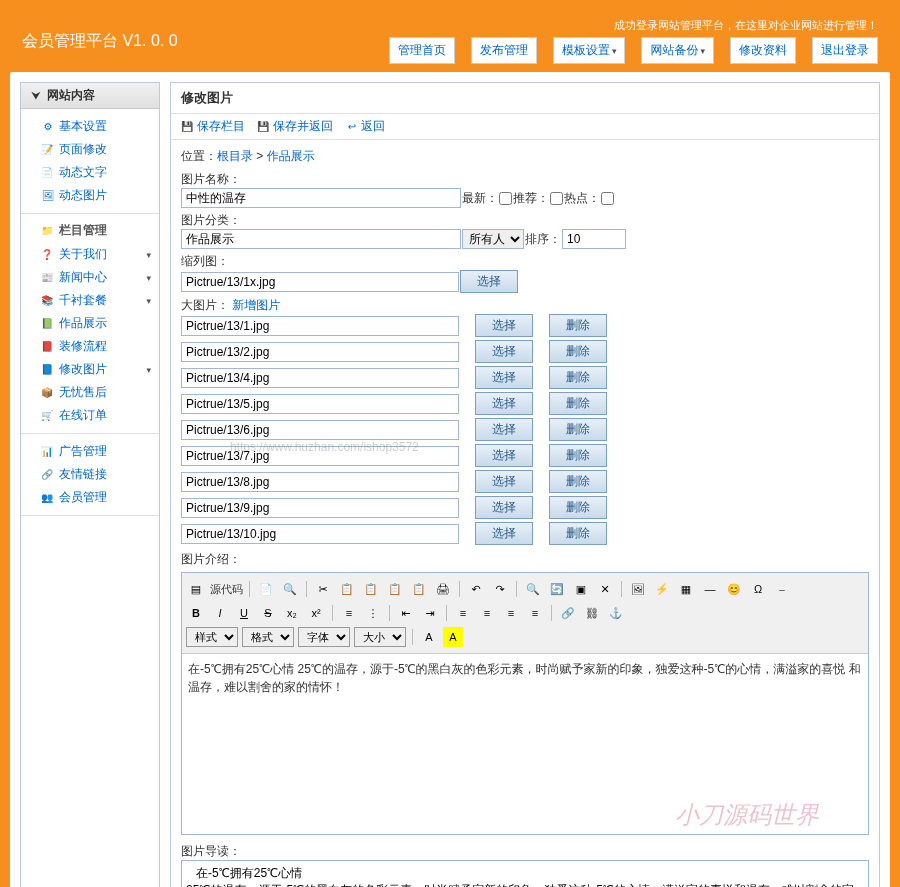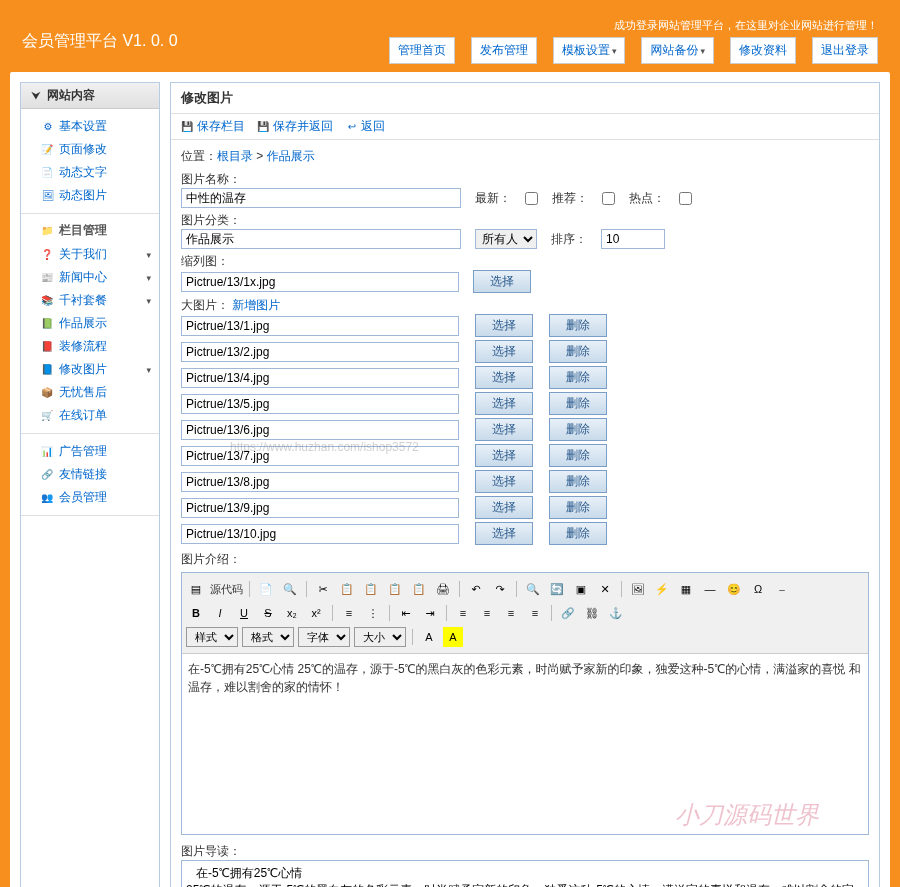--- a/index.html
+++ b/index.html
@@ -19,21 +19,21 @@
 .sidebar-item { padding: 3px 8px 3px 20px; display: flex; align-items: center; justify-content: space-between; cursor: pointer; color: #0066cc; }
 .sidebar-item-left { display: flex; align-items: center; gap: 4px; }
 .icon { width: 14px; height: 14px; display: inline-flex; align-items: center; justify-content: center; font-size: 10px; }
 .content { flex: 1; border: 1px solid #b8cce4; background: #fff; }
 .content-header { padding: 6px 10px; font-weight: bold; font-size: 13px; border-bottom: 1px solid #e0e0e0; }
 .toolbar { padding: 4px 10px; border-bottom: 1px solid #e0e0e0; display: flex; gap: 12px; }
 .toolbar-btn { display: flex; align-items: center; gap: 2px; color: #0066cc; cursor: pointer; }
 .form-area { padding: 8px 10px; }
 .breadcrumb { margin-bottom: 6px; }
 .breadcrumb a { color: #0066cc; text-decoration: none; }
-.form-row { margin-bottom: 4px; display: flex; align-items: center; flex-wrap: wrap; gap: 14px; }
+.form-row { margin-bottom: 4px; display: flex; align-items: center; flex-wrap: wrap; gap: 1px; }
 .text-input { border: 1px solid #a0b8d8; padding: 2px 4px; font-size: 12px; height: 20px; }
 .text-input.wide { width: 280px; }
 .text-input.full { width: 278px; }
 .select { border: 1px solid #a0b8d8; padding: 1px 2px; font-size: 12px; height: 20px; }
 .btn { background: linear-gradient(#f8f8f8,#e0e0e0); border: 1px solid #999; padding: 2px 16px; font-size: 12px; cursor: pointer; }
 .btn.blue { background: linear-gradient(#e8f0f8,#c8daea); border: 1px solid #7a9ec7; color: #2b5a8c; }
 .big-pics { margin-bottom: 6px; }
 .pic-row { display: flex; align-items: center; gap: 16px; margin-bottom: 3px; }
 .editor-wrap { border: 1px solid #a0b8d8; margin-top: 4px; }
 .editor-toolbar { background: #f0f0f0; border-bottom: 1px solid #ccc; padding: 4px; }

